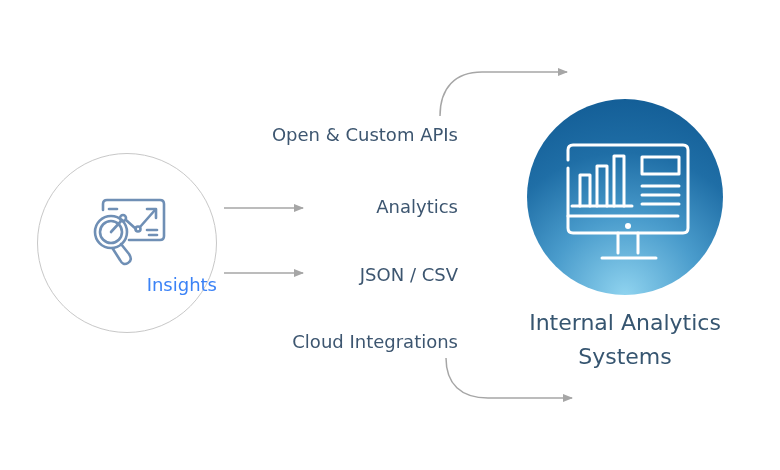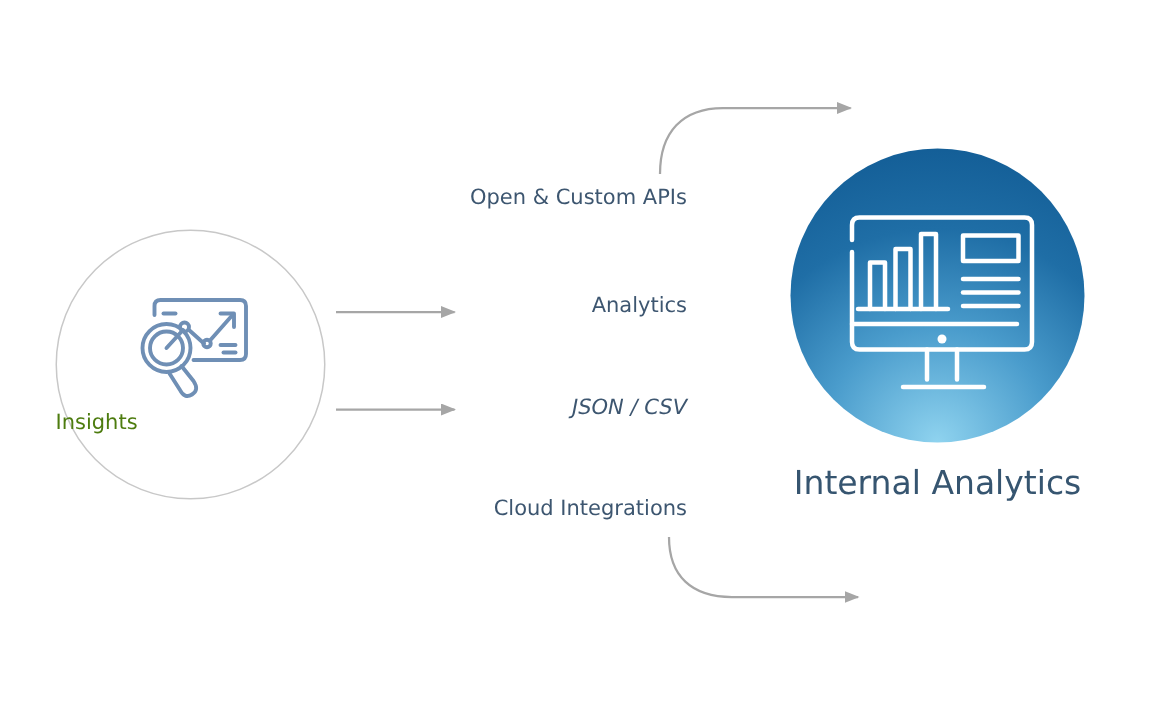--- a/index.html
+++ b/index.html
@@ -1,20 +1,20 @@
 <!DOCTYPE html>
 <html><head>
 <meta charset="utf-8">
 <style>
   html,body{margin:0;padding:0;background:#ffffff;}
   body{width:780px;height:470px;position:relative;overflow:hidden;font-family:"DejaVu Sans","Liberation Sans",sans-serif;}
   .abs{position:absolute;}
   #insights-circle{left:37px;top:153px;width:180px;height:180px;border:1px solid #c8c8c8;border-radius:50%;box-sizing:border-box;background:#fff;}
-  #insights-label{left:37px;top:274px;width:180px;text-align:left;font-size:14px;color:#4d7c0f;}
-  .output-label{font-size:14px;color:#3d5670;white-space:nowrap;text-align:right;right:322px;}
+  #insights-label{left:37px;top:274px;width:180px;text-align:right;font-size:18px;color:#3b82f6;}
+  .output-label{font-size:18px;color:#3d5670;white-space:nowrap;text-align:right;right:322px;}
   #system-circle{left:527px;top:99px;width:196px;height:196px;border-radius:50%;
     background:radial-gradient(circle at 50% 100%, #8fd3ef 0%, #4a9ccc 35%, #1f6ea6 65%, #0f5891 100%);}
   #system-title{left:485px;top:306px;width:280px;text-align:center;font-size:22px;font-weight:normal;color:#365570;line-height:34px;font-family:"DejaVu Sans","Liberation Sans",sans-serif;}
   svg.layer{position:absolute;left:0;top:0;}
 </style>
 </head>
 <body>
 
 <svg class="layer" width="780" height="470">
   <defs>
@@ -43,21 +43,21 @@
     <circle cx="49" cy="33" r="2.5"></circle>
     <line x1="51" y1="31" x2="66" y2="14"></line>
     <path d="M58,13 L67,13 L67,22"></path>
     <path d="M32,48 L40,58 Q44,64 39,67 Q34,70 31,64 L24,53"></path>
   </g>
 </svg>
 <div id="insights-label" class="abs">Insights</div>
 
 <div class="abs output-label" style="top:124px;">Open &amp; Custom APIs</div>
 <div class="abs output-label" style="top:196px;">Analytics</div>
-<div class="abs output-label" style="top:264px;font-style:italic;">JSON / CSV</div>
+<div class="abs output-label" style="top:264px;">JSON / CSV</div>
 <div class="abs output-label" style="top:331px;">Cloud Integrations</div>
 
 <div id="system-circle" class="abs"></div>
 <svg class="abs" style="left:560px;top:140px;" width="132" height="124" viewBox="0 0 132 124">
   <g fill="none" stroke="#ffffff" stroke-width="3" stroke-linecap="round" stroke-linejoin="round">
     <path d="M8,20 L8,10 Q8,5 13,5 L123,5 Q128,5 128,10 L128,88 Q128,93 123,93 L13,93 Q8,93 8,88 L8,28"></path>
     <line x1="8" y1="76" x2="118" y2="76"></line>
     <line x1="12" y1="66" x2="72" y2="66"></line>
     <path d="M20,66 L20,35 L30,35 L30,66"></path>
     <path d="M37,66 L37,26 L47,26 L47,66"></path>
@@ -66,13 +66,14 @@
     <line x1="82" y1="46" x2="119" y2="46"></line>
     <line x1="82" y1="55" x2="119" y2="55"></line>
     <line x1="82" y1="64" x2="119" y2="64"></line>
     <path d="M58,93 L58,113 M78,93 L78,113"></path>
     <line x1="42" y1="118" x2="96" y2="118"></line>
   </g>
   <circle cx="68" cy="86" r="3" fill="#ffffff"></circle>
 </svg>
 <div id="system-title" class="abs">
   <div>Internal Analytics</div>
+  <div>Systems</div>
 </div>
 
 </body></html>

